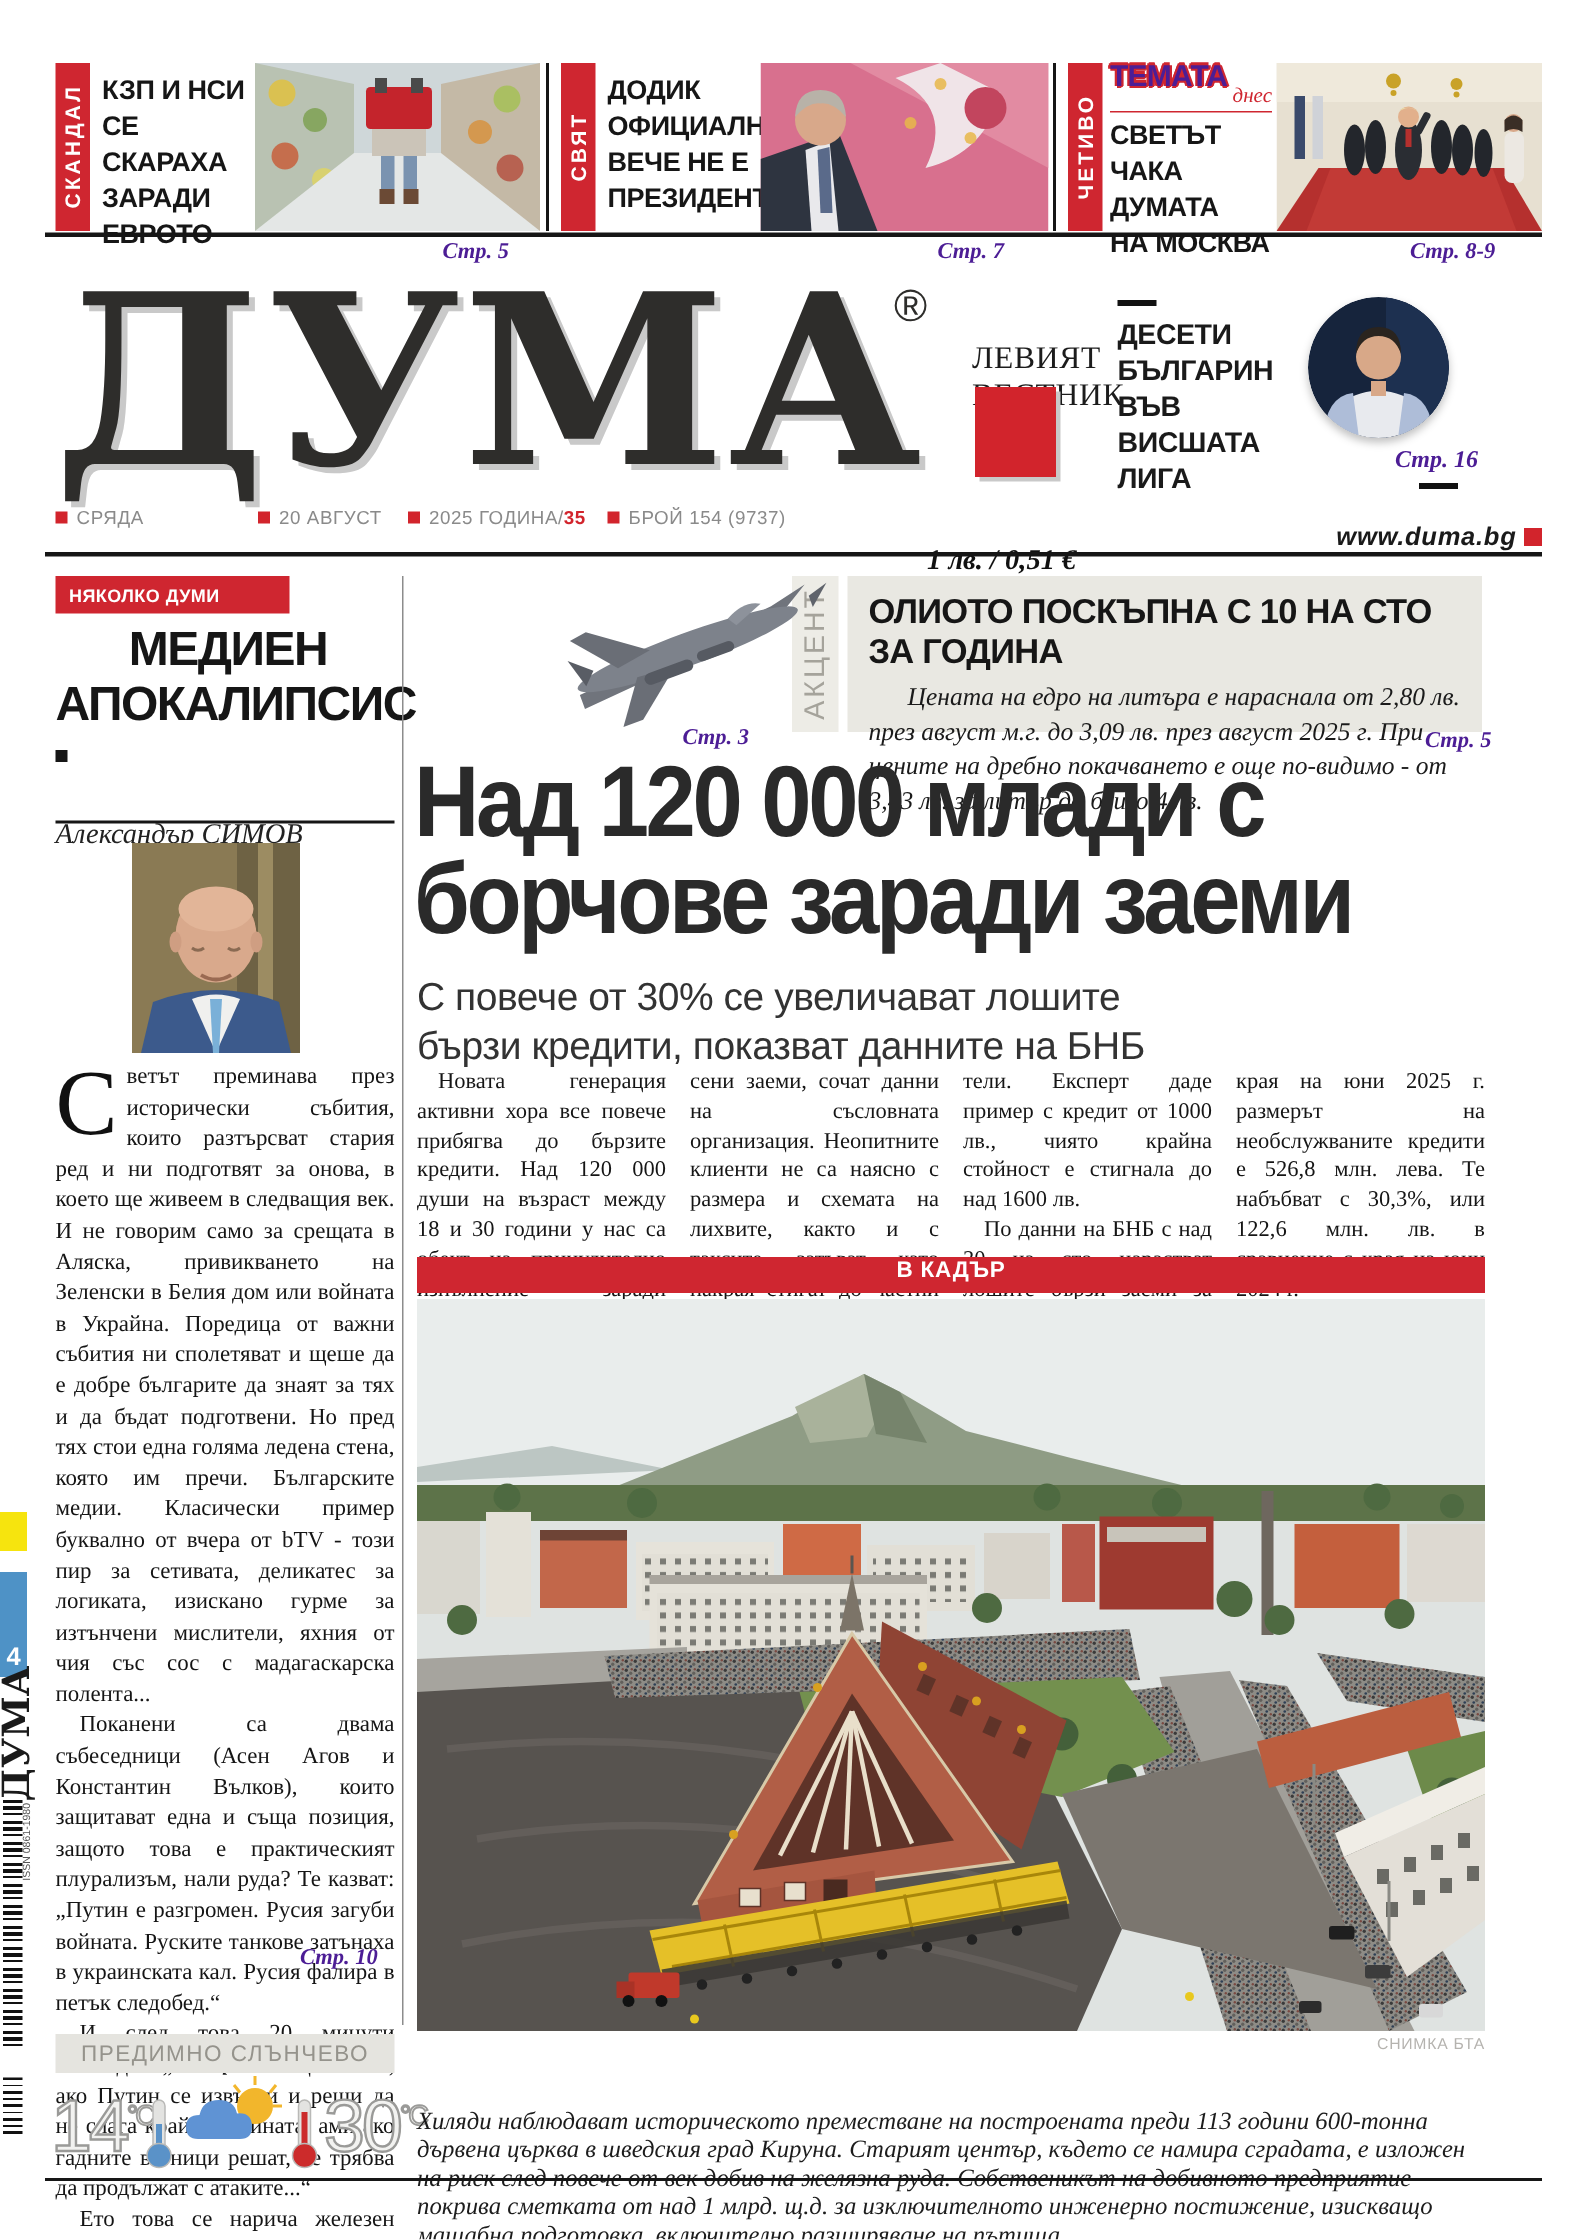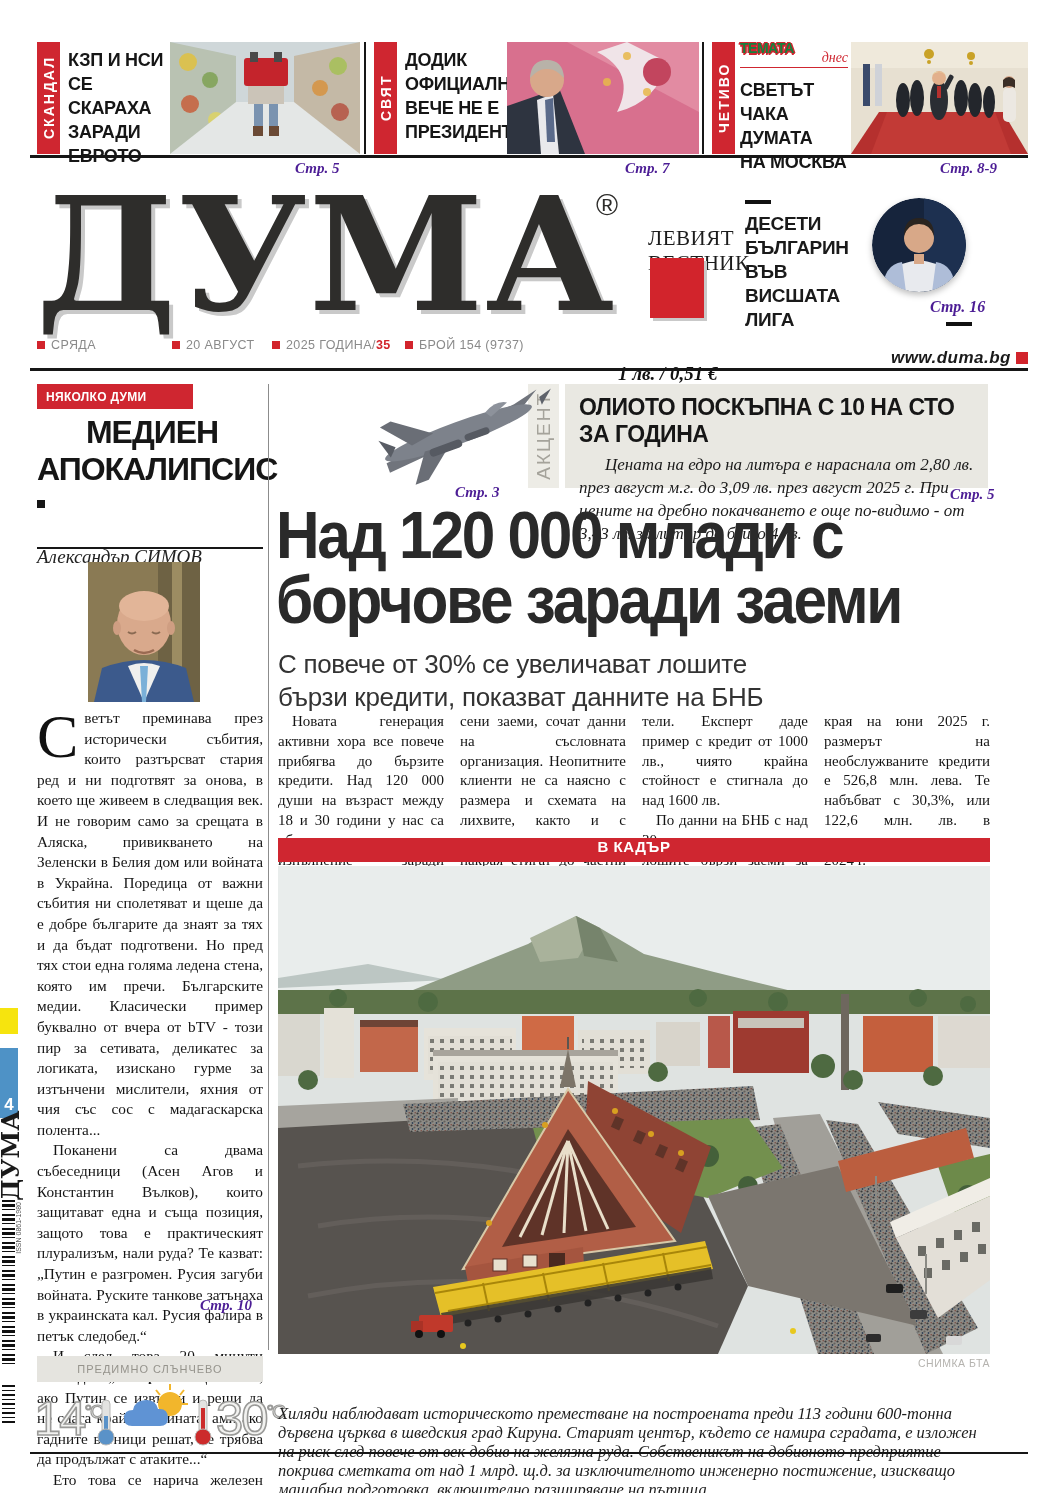--- a/index.html
+++ b/index.html
@@ -97,21 +97,21 @@
     <polygon points="0,64 52,46 78,112 0,112" fill="#2e3440"></polygon>
     <polygon points="30,58 46,52 52,112 34,112" fill="#e9e9ec"></polygon>
     <polygon points="38,58 46,56 48,100 40,100" fill="#5a6a8a"></polygon>
     <circle cx="40" cy="38" r="17" fill="#d8a88a"></circle>
     <path d="M23,36 Q24,18 40,18 Q56,18 57,36 Q48,26 40,27 Q32,26 23,36 Z" fill="#b8b2a8"></path>
   </svg>
   <div class="abs" style="left:702px; top:42px; width:2px; height:112px; background:#161616;"></div>
 
   <div class="abs vtag red-bg" style="left:712px; top:42px; height:112px;">ЧЕТИВО</div>
   <div class="abs" style="left:740px; top:40px; width:108px;">
-    <div style="font-weight:bold; font-size:14px; letter-spacing:-0.5px; color:#15803d; text-shadow:-1.5px 0 #cf2630, 1.5px 0 #cf2630, 0 -1.5px #cf2630, 0 1.5px #cf2630, 1px 1px #cf2630, -1px -1px #cf2630;">ТЕМАТА</div>
+    <div style="font-weight:bold; font-size:20px; letter-spacing:-0.5px; color:#4c1d95; text-shadow:-1.5px 0 #cf2630, 1.5px 0 #cf2630, 0 -1.5px #cf2630, 0 1.5px #cf2630, 1px 1px #cf2630, -1px -1px #cf2630;">ТЕМАТА</div>
     <div class="serif" style="font-style:italic; font-size:14px; color:#cf2630; margin-top:-6px; text-align:right; border-bottom:1px solid #cf2630; padding-bottom:1px;">днес</div>
   </div>
   <div class="abs teaser-title" style="left:740px; top:78px; width:110px;">СВЕТЪТ ЧАКА
 ДУМАТА
 НА МОСКВА</div>
   <svg class="abs" style="left:851px; top:42px;" width="177" height="112" viewBox="0 0 177 112">
     <rect width="177" height="112" fill="#e7e0d1"></rect>
     <rect y="0" width="177" height="26" fill="#efe9db"></rect>
     <g fill="#c9a227">
         <circle cx="78" cy="12" r="5"></circle>
@@ -231,21 +231,21 @@
   <div class="abs bodytext" style="left:37px; top:708px; width:226px;">
     <p class="noindent"><span class="dropcap">С</span><span>ветът преминава през исторически събития, които разтърсват стария ред и ни подготвят за онова, в което ще живеем в следващия век. И не говорим само за срещата в Аляска, привикването на Зеленски в Белия дом или войната в Украйна. Поредица от важни събития ни сполетяват и щеше да е добре българите да знаят за тях и да бъдат подготвени. Но пред тях стои една голяма ледена стена, която им пречи. Българските медии. Класически пример буквално от вчера от bTV - този пир за сетивата, деликатес за логиката, изискано гурме за изтънчени мислители, яхния от чия със сос с мадагаскарска полента...</span></p>
     <p>Поканени са двама събеседници (Асен Агов и Константин Вълков), които защитават една и съща позиция, защото това е практическият плурализъм, нали руда? Те казват: „Путин е разгромен. Русия загуби войната. Руските танкове затънаха в украинската кал. Русия фалира в петък следобед.“</p>
     <p>И след това 20 минути обсъждат „ами какво ще стане, ако Путин се извърти и реши да не слага край на войната, ами ако гадните ватници решат, че трябва да продължат с атаките...“</p>
     <p>Ето това се нарича железен анализ, непогрешима прогноза и ясен поглед в реалността. С такова комсомолско усърдие да се опитваш да твърдиш, че не „Титаник“ потъва, а океанът се изпарява.</p>
   </div>
   <div class="abs pgref" style="left:200px; top:1297px;">Стр. 10</div>
 
   <div class="abs serif" style="left:37px; top:1336px; width:226px; text-align:center; font-weight:bold; font-style:italic; font-size:15px; color:#1a1a1a;">София</div>
   <div class="abs" style="left:37px; top:1356px; width:226px; height:26px; background:#e5e4df; display:flex; align-items:center; justify-content:center;">
-    <span style="font-size:11px; color:#95938c; letter-spacing:1px;">ПРЕДИМНО СЛЪНЧЕВО</span>
+    <span style="font-size:15px; color:#95938c; letter-spacing:1px;">ПРЕДИМНО СЛЪНЧЕВО</span>
   </div>
   <div class="abs wnum" style="left:34px; top:1390px;"><span>14</span><sup>°C</sup></div>
   <svg class="abs" style="left:96px; top:1398px;" width="20" height="48" viewBox="0 0 20 48">
     <rect x="6" y="2" width="8" height="34" rx="4" fill="#e3e3e1" stroke="#b9b9b7"></rect>
     <rect x="8" y="18" width="4" height="18" fill="#5a92c8"></rect>
     <circle cx="10" cy="39" r="8" fill="#5a92c8" stroke="#b9b9b7"></circle>
   </svg>
   <svg class="abs" style="left:120px; top:1382px;" width="70" height="52" viewBox="0 0 70 52">
     <g stroke="#f2b62c" stroke-width="2">
         <line x1="50" y1="2" x2="50" y2="8"></line>

